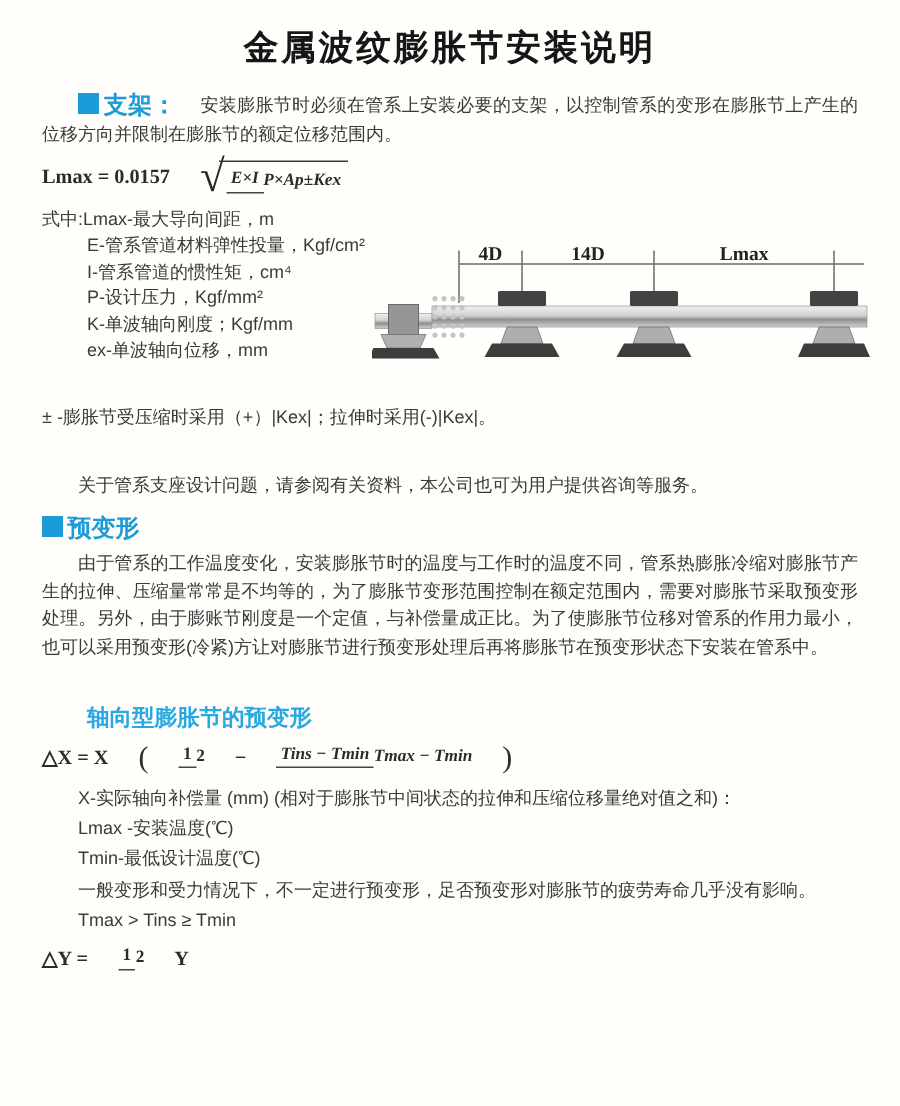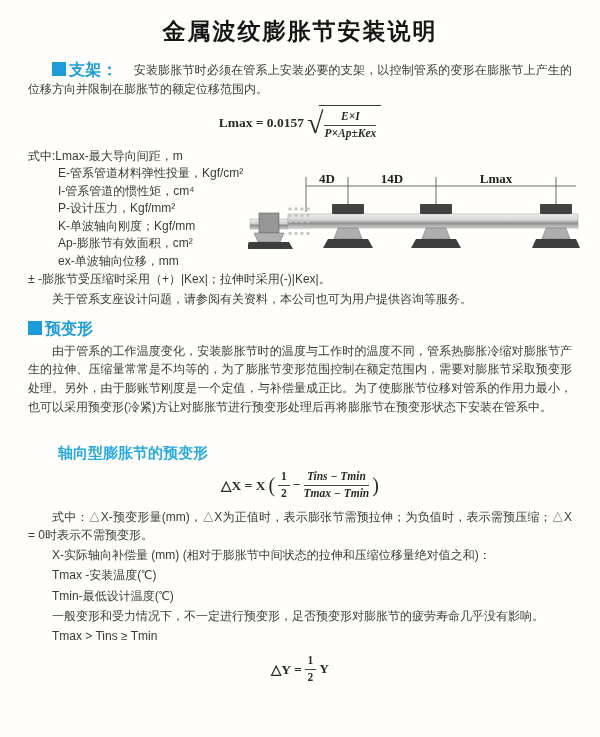--- a/index.html
+++ b/index.html
@@ -18,38 +18,38 @@
   .indent2{text-indent:2em;}
   .square{
     display:inline-block;width:14px;height:14px;background:#1b9cd8;
     margin-right:3px;vertical-align:-2px;
   }
   .sec-head{color:#1b9cd8;font-size:16px;font-weight:bold;line-height:1;vertical-align:-1px;margin-right:16px;}
   .sec-head-block{margin:10px 0 5px;}
   .cyan-head{color:#29a9e1;font-weight:bold;font-size:15px;margin:28px 0 4px 2em;}
   .cyan-head-lg{color:#29a9e1;font-weight:bold;font-size:17px;margin:8px 0 6px .7em;}
   .formula{
-    display:flex;justify-content:center;align-items:center;gap:3px;
+    display:flex;align-items:center;gap:20px;
     font-family:"Liberation Serif",serif;font-weight:bold;color:#2b2b2b;
     font-size:13.5px;margin:7px 0;
   }
   .sqrt{display:inline-flex;align-items:center;}
   .sqrt-sign{font-size:30px;font-weight:normal;line-height:.85;margin-right:-4px;}
   .sqrt-body{border-top:1.6px solid #3a3a3a;padding:2px 5px 0;}
-  .frac{display:inline-flex;flex-direction:column;text-align:center;font-size:11.5px;line-height:1.2;}
+  .frac{display:inline-flex;flex-direction:row;text-align:center;font-size:11.5px;line-height:1.2;}
   .frac .num{border-bottom:1px solid #444;padding:0 3px 1px;display:block;}
   .frac .den{padding-top:1px;display:block;}
   .fi{font-style:italic;}
   .paren{font-size:20px;font-weight:normal;line-height:1;}
   .def-region{position:relative;margin-top:6px;}
   .def-list{font-size:12px;line-height:1.46;}
   .def-line{white-space:nowrap;}
   .def-line.di{padding-left:30px;}
   .pipe-diagram{position:absolute;top:24px;right:-8px;}
-  .note-line{font-size:12px;line-height:1.6;}
+  .note-line{font-size:12px;line-height:1.6;margin-top:26px;}
   .exp-lines{font-size:12px;line-height:1.7;}
   .exp-lines>div{padding-left:2em;}
 </style>
 </head>
 <body>
 
 <div class="page">
 
   <div class="title">金属波纹膨胀节安装说明</div>
 
@@ -69,21 +69,20 @@
     </span>
   </div>
 
   <div class="def-region">
     <div class="def-list">
       <div class="def-line">式中:Lmax-最大导向间距，m</div>
       <div class="def-line di">E-管系管道材料弹性投量，Kgf/cm²</div>
       <div class="def-line di">I-管系管道的惯性矩，cm⁴</div>
       <div class="def-line di">P-设计压力，Kgf/mm²</div>
       <div class="def-line di">K-单波轴向刚度；Kgf/mm</div>
-      <div class="def-line di">Ap-膨胀节有效面积，cm²</div>
       <div class="def-line di">ex-单波轴向位移，mm</div>
     </div>
 
     <svg class="pipe-diagram" width="332" height="98" viewBox="0 0 332 98">
       <defs>
         <linearGradient id="pipeGrad" x1="0" y1="0" x2="0" y2="1">
           <stop offset="0" stop-color="#f0f0f0"></stop>
           <stop offset="0.45" stop-color="#d2d2d2"></stop>
           <stop offset="0.65" stop-color="#8f8f8f"></stop>
           <stop offset="1" stop-color="#cfcfcf"></stop>
@@ -154,25 +153,24 @@
       <span class="den">2</span>
     </span>
     <span>−</span>
     <span class="frac fi">
       <span class="num">Tins − Tmin</span>
       <span class="den">Tmax − Tmin</span>
     </span>
     <span class="paren">)</span>
   </div>
 
-  <p class="para indent2">式中：△X-预变形量(mm)，△X为正值时，表示膨张节需预拉伸；为负值时，表示需预压缩；△X = 0时表示不需预变形。</p>
 
   <div class="exp-lines">
     <div>X-实际轴向补偿量 (mm) (相对于膨胀节中间状态的拉伸和压缩位移量绝对值之和)：</div>
-    <div>Tmax -安装温度(℃)</div>
+    <div>Lmax -安装温度(℃)</div>
     <div>Tmin-最低设计温度(℃)</div>
     <div>一般变形和受力情况下，不一定进行预变形，足否预变形对膨胀节的疲劳寿命几乎没有影响。</div>
     <div>Tmax &gt; Tins ≥ Tmin</div>
   </div>
 
 
   <div class="formula">
     <span>△Y =</span>
     <span class="frac">
       <span class="num">1</span>

